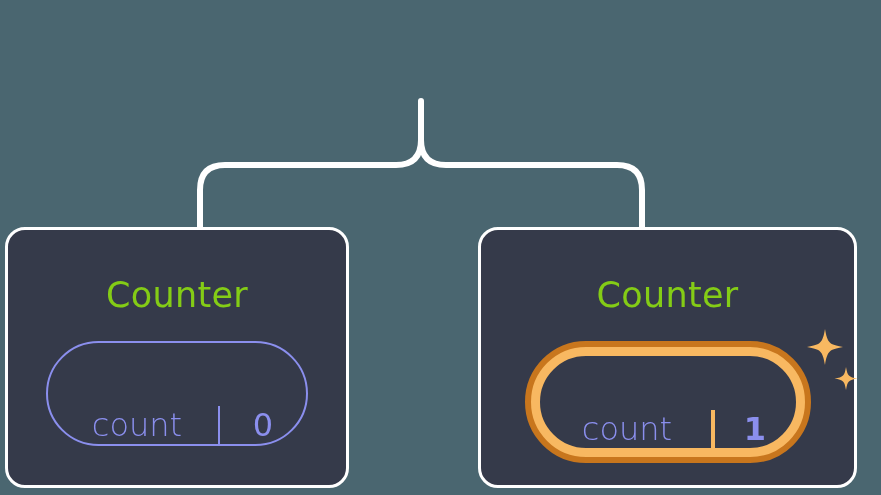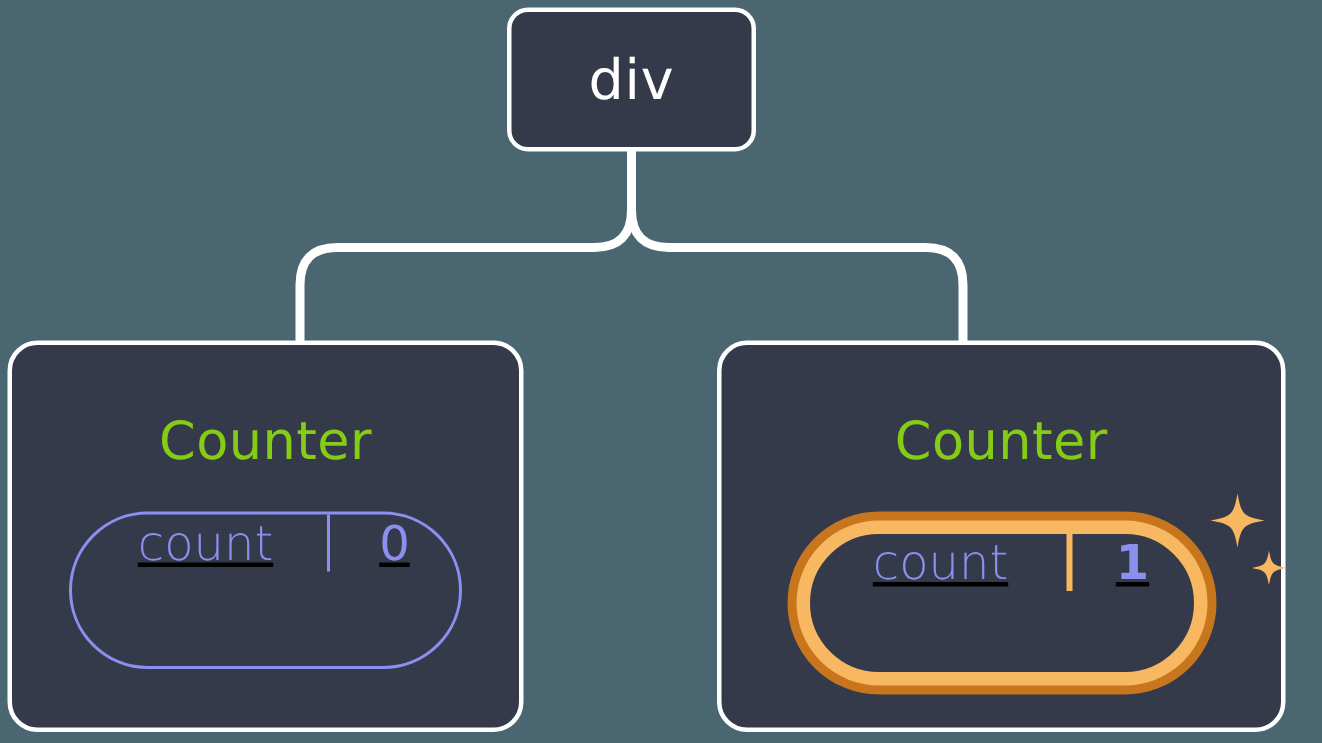--- a/index.html
+++ b/index.html
@@ -85,24 +85,23 @@
   }
 
   
   .pill-wrap {
     position: relative;
     margin-top: 28px;
   }
   .pill {
     position: relative;
     display: flex;
-    align-items: flex-start;
+    align-items: flex-end;
     box-sizing: border-box;
     background: transparent;
-    text-decoration: underline;
   }
   .pill-key, .pill-val {
     display: flex;
     align-items: center;
     justify-content: center;
     box-sizing: border-box;
   }
   .pill-key {
     font-size: 32px;
     font-weight: 300;
@@ -175,23 +174,20 @@
 
 <div id="stage">
 
   <svg id="connectors" viewBox="0 0 881 495" xmlns="http://www.w3.org/2000/svg">
 
     <path d="M 421 101 L 421 140" fill="none" stroke="#ffffff" stroke-width="6" stroke-linecap="round"></path>
     <path d="M 421 140 Q 421 165 396 165 L 225 165 Q 200 165 200 190 L 200 227" fill="none" stroke="#ffffff" stroke-width="6" stroke-linecap="round" stroke-linejoin="round"></path>
     <path d="M 421 140 Q 421 165 446 165 L 617 165 Q 642 165 642 190 L 642 227" fill="none" stroke="#ffffff" stroke-width="6" stroke-linecap="round" stroke-linejoin="round"></path>
   </svg>
 
-  <div class="node" id="node-div">
-    <span class="node-title">div</span>
-  </div>
 
   <div class="node counter-card" id="node-counter-left">
     <span class="node-title">Counter</span>
     <div class="pill-wrap">
       <div class="pill" id="pill-left">
         <div class="pill-key">count</div>
         <div class="pill-val">0</div>
       </div>
     </div>
   </div>

